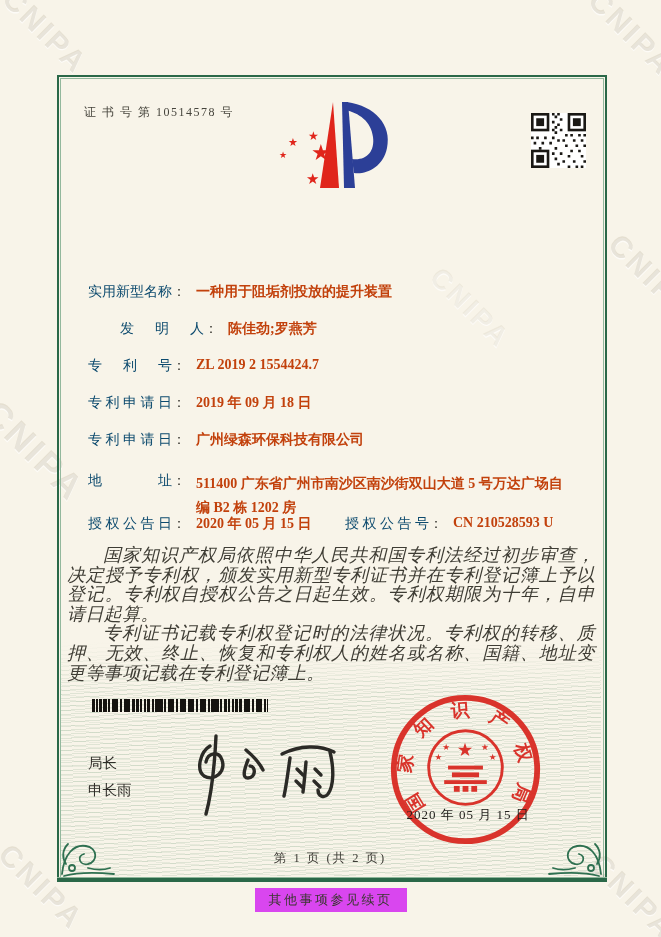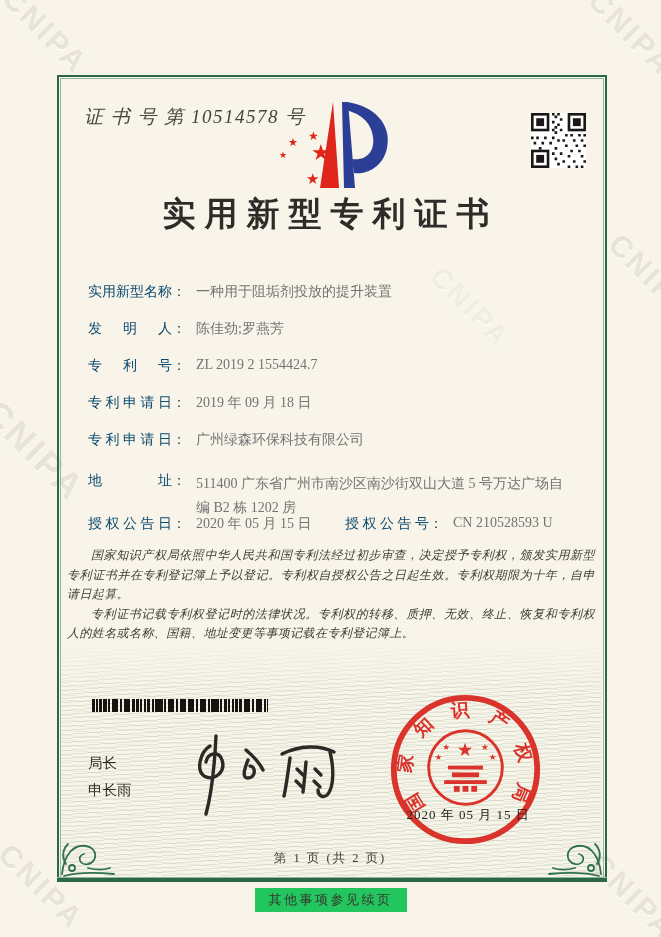--- a/index.html
+++ b/index.html
@@ -22,59 +22,59 @@
   .cert-border .inner{position:absolute;inset:1px;border:1px solid #93b89d;}
   .bottom-rule{position:absolute;left:57px;top:877px;width:550px;height:3px;background:#2a6848;
                border-top:1px solid #8fb69a;}
   
   .texture{position:absolute;left:61px;top:642px;width:540px;height:234px;
     background-image:
       linear-gradient(180deg,#f8f4e9 0%,rgba(248,244,233,0) 22%),
       repeating-linear-gradient(176deg,rgba(122,162,128,0.20) 0 1px,rgba(0,0,0,0) 1px 4px),
       repeating-linear-gradient(184deg,rgba(122,162,128,0.13) 0 1px,rgba(0,0,0,0) 1px 5px);}
   
-  .cert-no{position:absolute;left:84px;top:104px;font-size:19px;letter-spacing:1.5px;color:#46443c;font-style:italic;}
+  .cert-no{position:absolute;left:84px;top:104px;font-size:12px;letter-spacing:1.5px;color:#46443c;}
   .logo{position:absolute;left:275px;top:94px;}
   .qr{position:absolute;left:531px;top:113px;}
   .title{position:absolute;left:0;right:0;top:192px;margin:0;text-align:center;
          font-size:33px;font-weight:bold;letter-spacing:9px;color:#2e2c29;}
   
   .fields{position:absolute;left:88px;top:283px;width:500px;font-size:14px;}
   .frow{position:absolute;left:0;white-space:nowrap;}
-  .r0{top:0;} .r1{top:37px;} .r2{top:74px;} .r3{top:111px;} .r4{top:148px;}
+  .r0{top:0;} .r1{top:37px;margin-left:32px;} .r2{top:74px;} .r3{top:111px;} .r4{top:148px;}
   .r5{top:189px;white-space:normal;} .r6{top:232px;}
   .flabel{display:inline-block;width:84px;text-align:justify;text-align-last:justify;vertical-align:top;color:#0c4a6e;}
   .fcolon{display:inline-block;vertical-align:top;}
-  .fval{display:inline-block;margin-left:10px;vertical-align:top;color:#737373;}
+  .fval{display:inline-block;margin-left:10px;vertical-align:top;color:#c2410c;font-weight:bold;}
   .r5 .fval{width:372px;line-height:24px;}
   .pair2{position:absolute;left:257px;top:0;white-space:nowrap;}
   
   .paras{position:absolute;left:67px;top:546px;width:528px;}
-  .paras p{margin:0;text-indent:2em;font-size:12px;line-height:19.6px;text-align:justify;
+  .paras p{margin:0;text-indent:2em;font-size:18px;line-height:19.6px;text-align:justify;
            font-style:italic;color:#3e3c34;letter-spacing:0.4px;}
   
   .barcode{position:absolute;left:92px;top:699px;width:176px;height:13px;background-color:transparent;
     background-image:
       repeating-linear-gradient(90deg,#15130f 0 2px,rgba(0,0,0,0) 2px 4px),
       repeating-linear-gradient(90deg,#15130f 0 1px,rgba(0,0,0,0) 1px 7px),
       repeating-linear-gradient(90deg,#15130f 0 3px,rgba(0,0,0,0) 3px 11px);}
   
   .signer{position:absolute;left:88px;top:750px;font-size:14.5px;line-height:27px;color:#2f2d28;}
   .sig{position:absolute;left:182px;top:732px;}
   
   .seal{position:absolute;left:388px;top:692px;opacity:0.93;}
   .seal-date{position:absolute;left:398px;top:806px;width:140px;text-align:center;
              font-size:13px;letter-spacing:1px;color:#23211d;}
   
   .page-num{position:absolute;left:57px;top:850px;width:546px;text-align:center;
             font-size:12.5px;letter-spacing:2px;color:#3d3b35;}
   .corner{position:absolute;top:824px;}
   .corner-l{left:58px;} .corner-r{left:545px;transform:scaleX(-1);}
   .note{position:absolute;left:0;top:888px;width:661px;text-align:center;}
-  .note span{display:inline-block;background:#22c55e;padding:3px 14px;font-size:13px;
+  .note span{display:inline-block;background:#d946ef;padding:3px 14px;font-size:13px;
              letter-spacing:2.5px;color:#39372f;}
 </style>
 </head>
 <body>
 
 <div class="page">
 
   <span class="wm wm1">CNIPA</span>
   <span class="wm wm2">CNIPA</span>
   <span class="wm wm3">CNIPA</span>
@@ -112,21 +112,20 @@
       <rect x="35" y="0" width="17.5" height="17.5"></rect>
         <rect x="37.5" y="2.5" width="12.5" height="12.5" fill="#fff"></rect>
         <rect x="40" y="5" width="7.5" height="7.5"></rect>
       <rect x="0" y="35" width="17.5" height="17.5"></rect>
         <rect x="2.5" y="37.5" width="12.5" height="12.5" fill="#fff"></rect>
         <rect x="5" y="40" width="7.5" height="7.5"></rect>
       <path d="M20 0h2.5v2.5H20zM25 0h2.5v2.5H25zM22.5 2.5h2.5V5h-2.5zM27.5 5h2.5v2.5h-2.5zM20 7.5h2.5V10H20zM25 10h2.5v2.5H25zM22.5 12.5h2.5V15h-2.5zM20 15h2.5v2.5H20zM27.5 15h2.5v2.5h-2.5zM22.5 17.5h2.5V20h-2.5zM32.5 20h2.5v2.5h-2.5zM37.5 20h2.5v2.5h-2.5zM45 20h2.5v2.5H45zM50 20h2.5v2.5H50zM0 22.5h2.5V25H0zM5 22.5h2.5V25H5zM12.5 22.5H15V25h-2.5zM20 22.5h2.5V25H20zM25 25h2.5v2.5H25zM30 25h2.5v2.5H30zM40 25h2.5v2.5H40zM47.5 25H50v2.5h-2.5zM2.5 27.5H5V30H2.5zM10 27.5h2.5V30H10zM17.5 27.5H20V30h-2.5zM32.5 30h2.5v2.5h-2.5zM42.5 30H45v2.5h-2.5zM50 30h2.5v2.5H50zM7.5 32.5H10V35H7.5zM22.5 32.5h2.5V35h-2.5zM37.5 35H40v2.5h-2.5zM45 35h2.5v2.5H45zM20 37.5h2.5V40H20zM27.5 37.5h2.5V40h-2.5zM35 40h2.5v2.5H35zM47.5 40H50v2.5h-2.5zM22.5 42.5h2.5V45h-2.5zM30 45h2.5v2.5H30zM40 45h2.5v2.5H40zM50 45h2.5v2.5H50zM25 47.5h2.5V50H25zM35 50h2.5v2.5H35zM42.5 50H45v2.5h-2.5zM47.5 50H50v2.5h-2.5z"></path>
     </g>
   </svg>
 
-  <h1 class="title">实用新型专利证书</h1>
 
   <div class="fields">
     <div class="frow r0">
       <span class="flabel">实用新型名称</span><span class="fcolon">：</span><span class="fval">一种用于阻垢剂投放的提升装置</span>
     </div>
     <div class="frow r1">
       <span class="flabel">发明人</span><span class="fcolon">：</span><span class="fval">陈佳劲;罗燕芳</span>
     </div>
     <div class="frow r2">
       <span class="flabel">专利号</span><span class="fcolon">：</span><span class="fval">ZL 2019 2 1554424.7</span>

